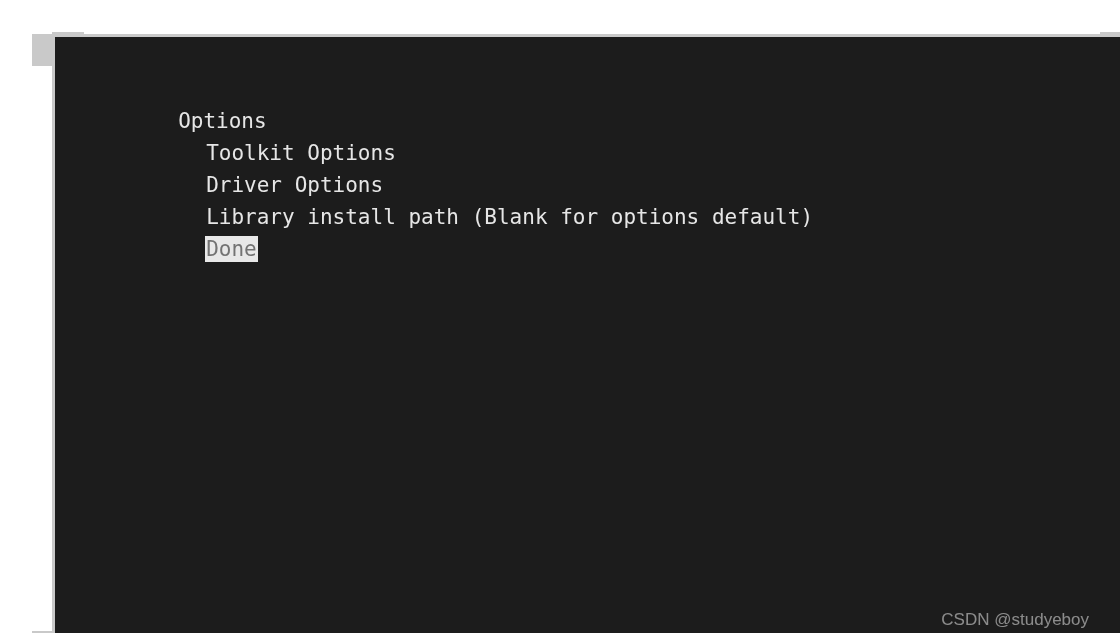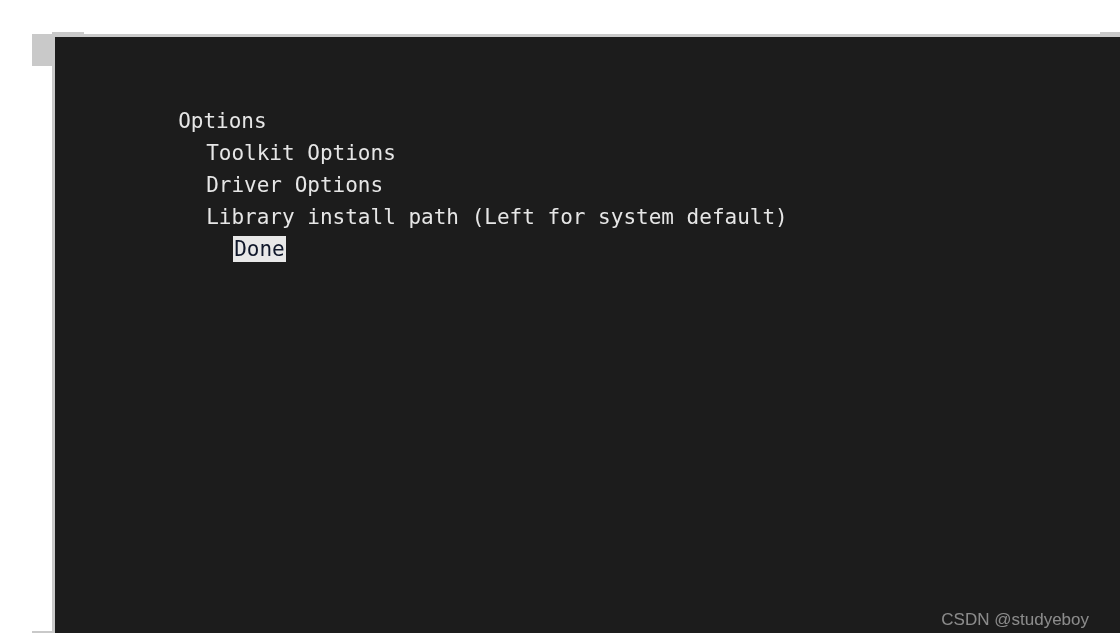--- a/index.html
+++ b/index.html
@@ -63,22 +63,21 @@
   .menu-row .label {
     display: inline-block;
     padding: 0 1px;
   }
 
   .menu-row.indent-0 { padding-left: 0px; }
   .menu-row.indent-1 { padding-left: 28px; }
 
   .menu-row.selected .label {
     background: #e8e8e8;
-    color: #0f172a;
-    margin-left: 28px;
+    color: #737373;
   }
 
   
   .help-bar {
     position: absolute;
     left: 5px;
     bottom: 4px;
     right: 0;
     height: 28px;
     line-height: 28px;
@@ -124,21 +123,21 @@
 
       <div class="menu-row indent-1">
         <span class="label">Toolkit Options</span>
       </div>
 
       <div class="menu-row indent-1">
         <span class="label">Driver Options</span>
       </div>
 
       <div class="menu-row indent-1">
-        <span class="label">Library install path (Left for system default)</span>
+        <span class="label">Library install path (Blank for options default)</span>
       </div>
 
       <div class="menu-row indent-1 selected">
         <span class="label">Done</span>
       </div>
 
     </div>
 
     <div class="help-bar">Up/Down: Move | Left/Right: Expand | 'Enter': Select | 'A': Advanced options</div>
 

